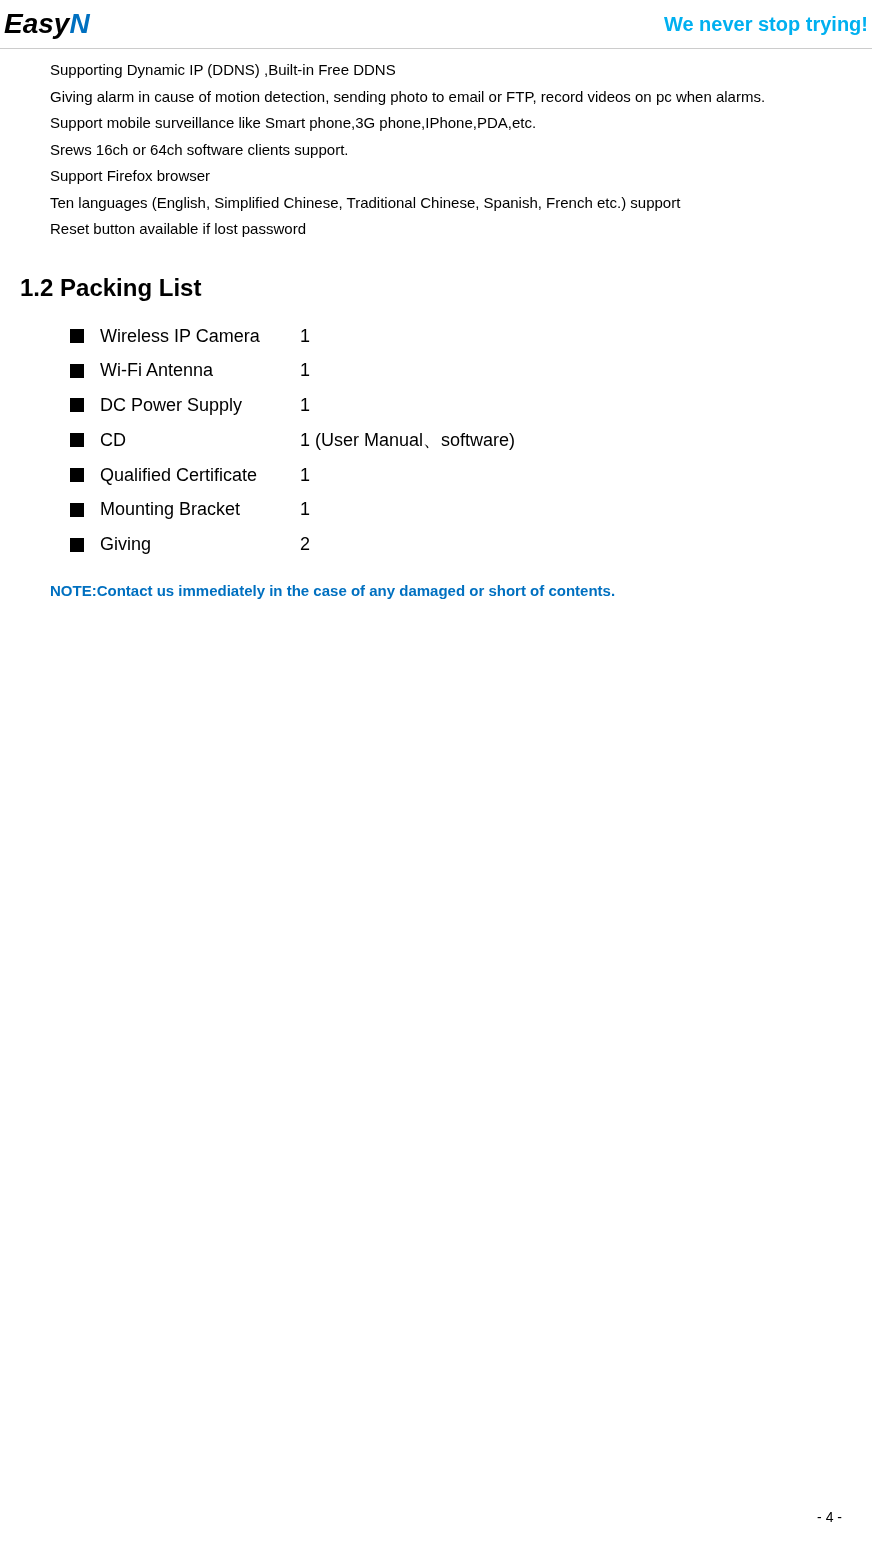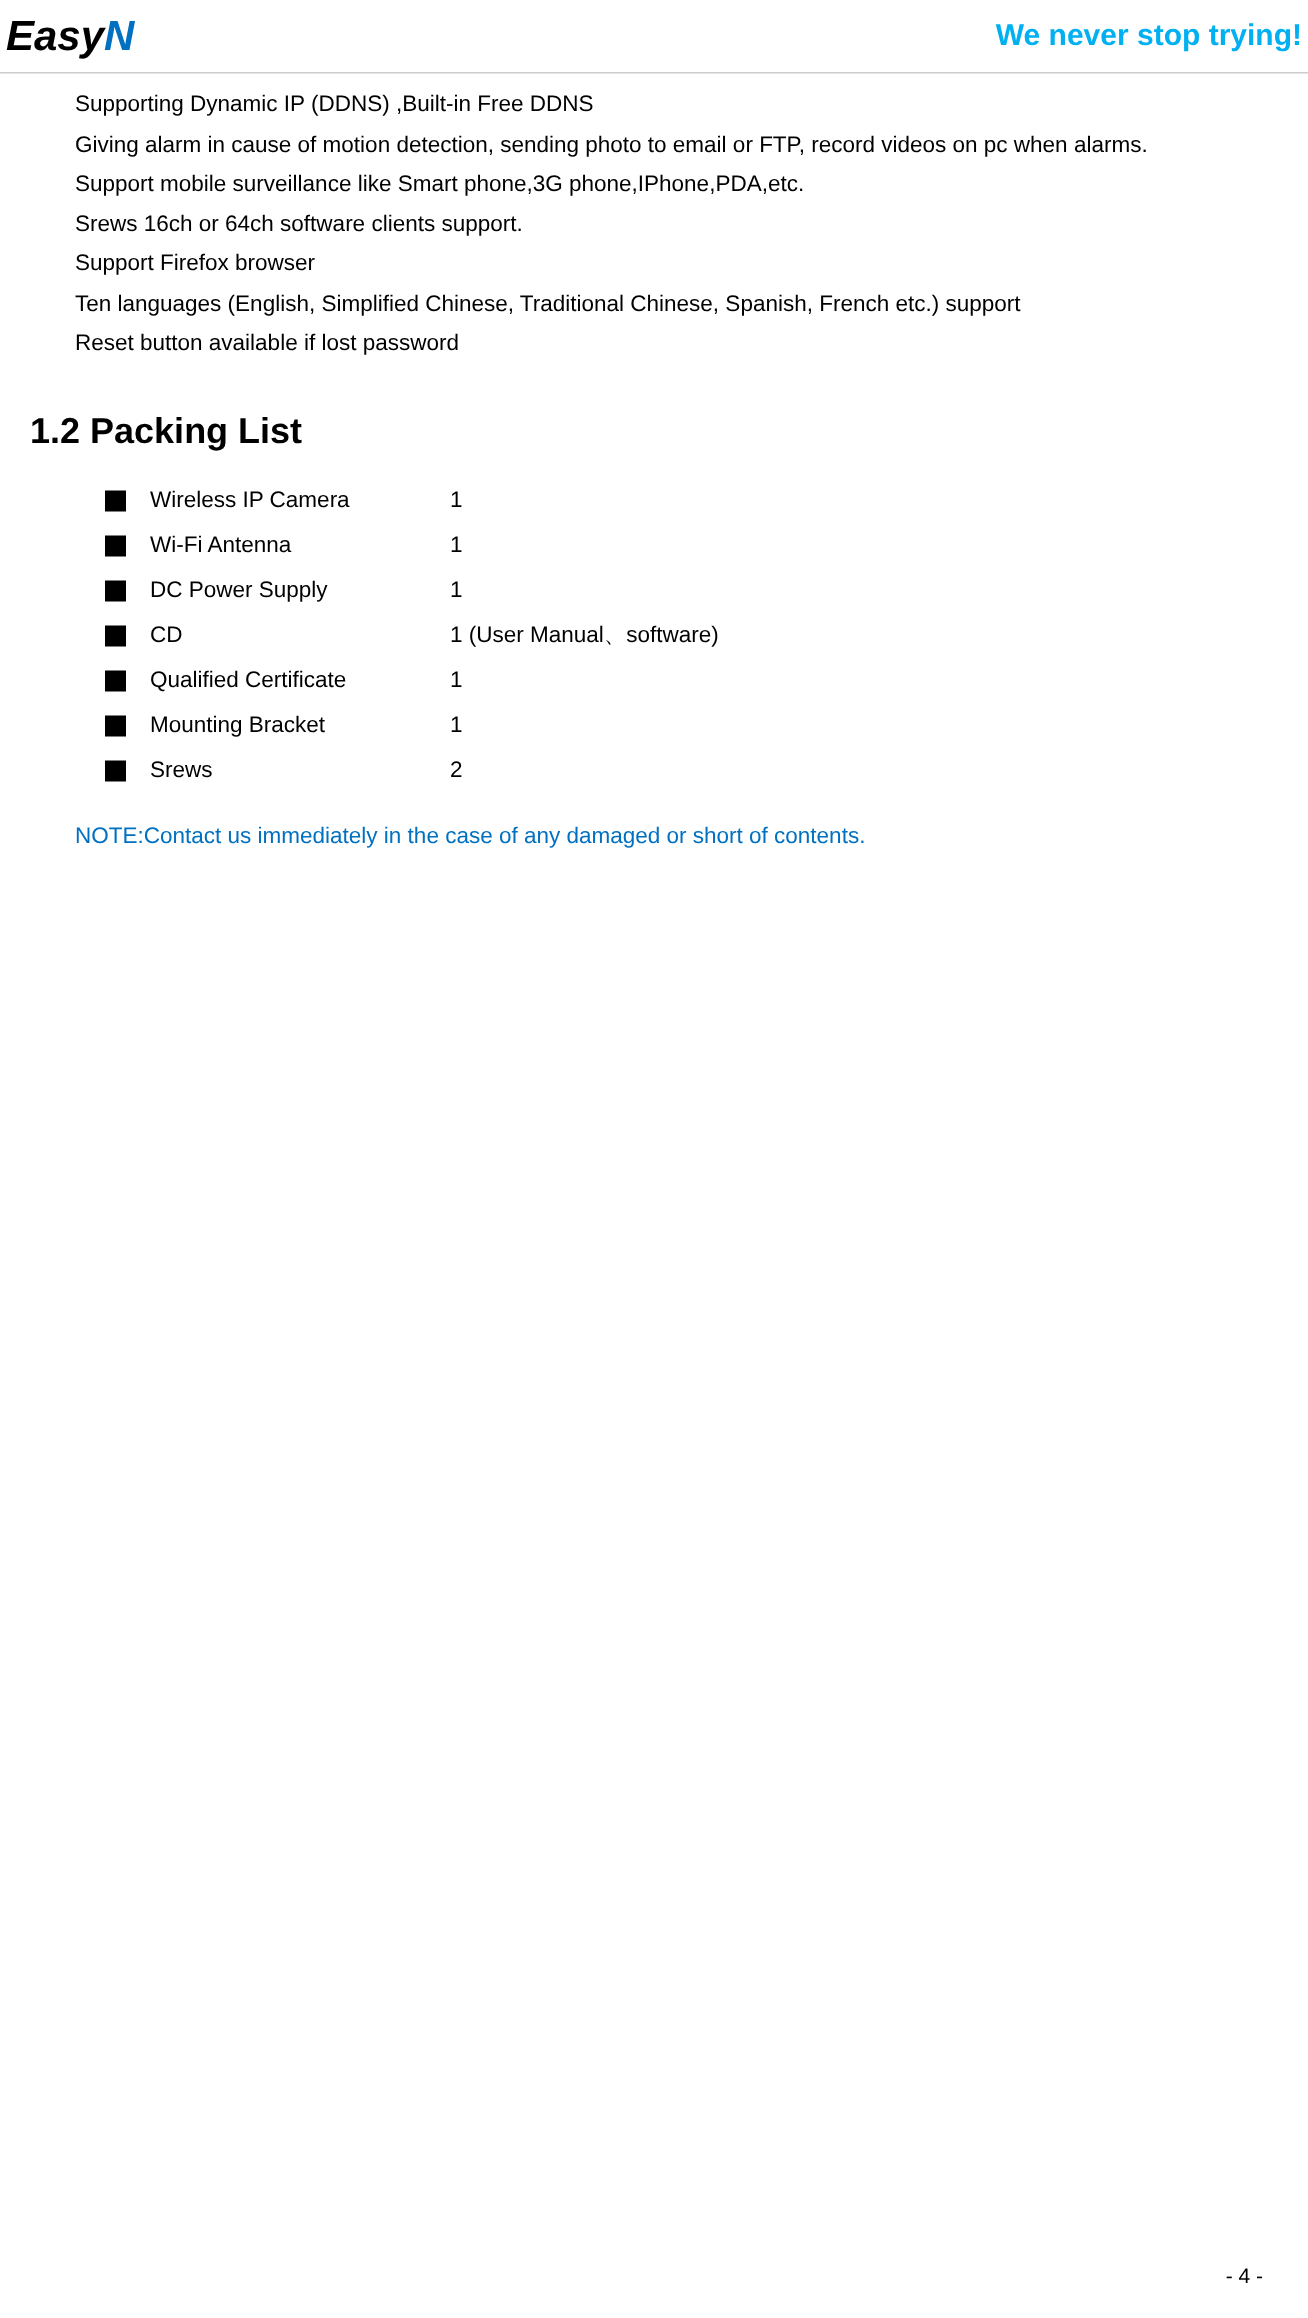--- a/index.html
+++ b/index.html
@@ -77,21 +77,21 @@
 
     .packing-list {
       margin-left: 50px;
       margin-bottom: 20px;
     }
 
     .packing-item {
       display: flex;
       align-items: center;
       margin-bottom: 6px;
-      font-size: 15px;
+      font-size: 18px;
       line-height: 1.6;
     }
 
     .packing-bullet {
       display: inline-block;
       width: 14px;
       height: 14px;
       background: #000;
       margin-right: 16px;
       flex-shrink: 0;
@@ -102,21 +102,21 @@
       display: inline-block;
     }
 
     .packing-qty {
       display: inline-block;
     }
 
     .note-text {
       margin: 20px 30px;
       font-size: 15px;
-      font-weight: normal;
+      font-weight: bold;
       color: #0070c0;
       line-height: 1.6;
     }
 
     .page-number {
       position: absolute;
       bottom: 20px;
       right: 30px;
       font-size: 14px;
     }
@@ -179,21 +179,21 @@
     </div>
 
     <div class="packing-item">
       <span class="packing-bullet"></span>
       <span class="packing-name">Mounting Bracket</span>
       <span class="packing-qty">1</span>
     </div>
 
     <div class="packing-item">
       <span class="packing-bullet"></span>
-      <span class="packing-name">Srews</span>
+      <span class="packing-name">Giving</span>
       <span class="packing-qty">2</span>
     </div>
 
   </div>
 
   <p class="note-text">NOTE:Contact us immediately in the case of any damaged or short of contents.</p>
 
 </div>
 
 <div class="page-number">- 4 -</div>

